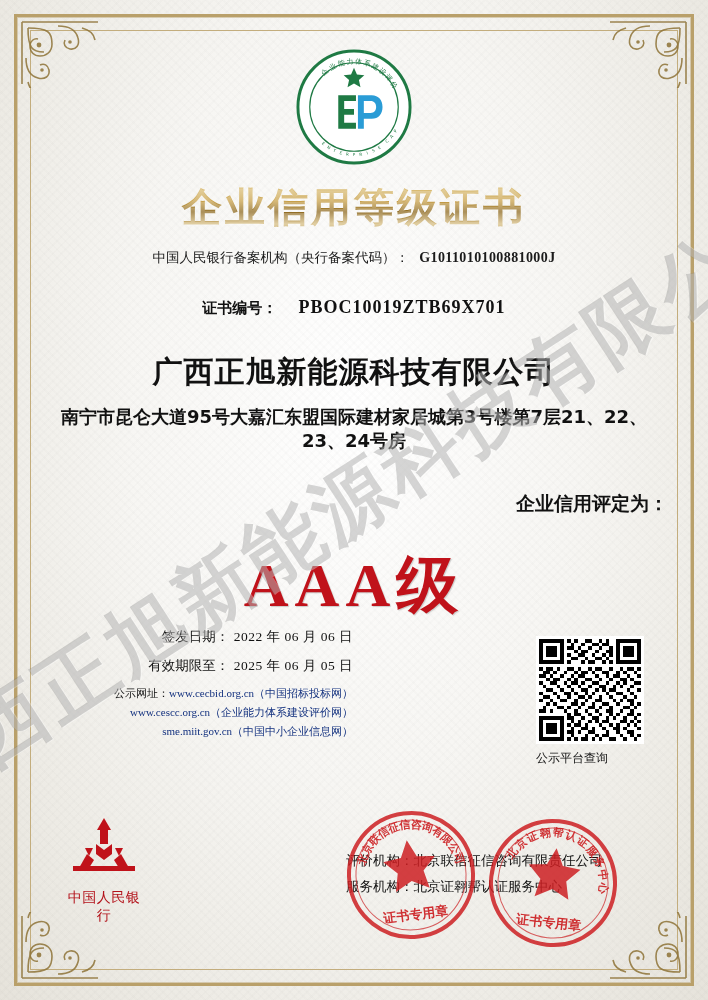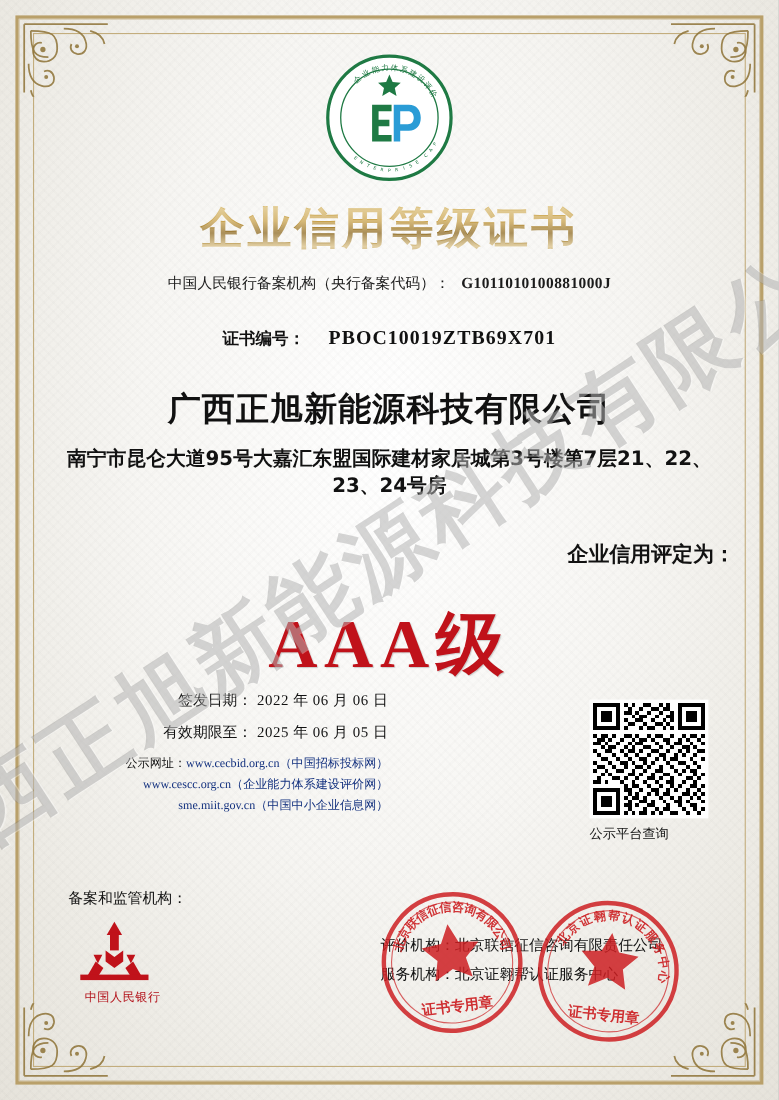--- a/index.html
+++ b/index.html
@@ -252,26 +252,25 @@
   .logos {
     display: flex;
     align-items: center;
     gap: 16px;
     margin-top: 6px;
   }
   .pbc-logo { width: 84px; text-align: center; }
   .pbc-mark { width: 74px; height: 62px; margin: 0 auto; }
   .pbc-mark svg { width: 100%; height: 100%; display: block; }
   .pbc-text {
-    font-size: 11px;
+    font-size: 14px;
     color: #b3121a;
     font-family: "DejaVu Sans", sans-serif;
-    margin-top: 3px;
+    margin-top: 13px;
     letter-spacing: 0.5px;
-    text-align: right;
   }
   .unicredit { line-height: 1.15; }
   .unicredit .en {
     font-size: 23px;
     font-weight: bold;
     color: #1a3a8f;
     font-family: "Liberation Serif", serif;
     letter-spacing: 0.5px;
   }
   .unicredit .en .accent { color: #c0121a; }
@@ -699,21 +698,20 @@
             <rect x="20" y="28" width="2" height="1"></rect>
             <rect x="24" y="28" width="1" height="1"></rect>
             <rect x="27" y="28" width="1" height="1"></rect>
         </g>
       </svg>
     </div>
     <div class="qr-caption">公示平台查询</div>
   </div>
 
   <div class="bottom">
-    <div class="supervisor-label">备案和监管机构：</div>
     <div class="logos">
       <div class="pbc-logo">
         <div class="pbc-mark">
           <svg viewBox="0 0 74 62">
             <g fill="#c0121a">
               <path d="M37 4 L44 16 H30z"></path>
               <rect x="33" y="14" width="8" height="16"></rect>
               <path d="M12 54 L20 40 L27 46 L22 54z"></path>
               <path d="M62 54 L54 40 L47 46 L52 54z"></path>
               <path d="M29 30 L37 36 L45 30 L45 40 L37 46 L29 40z"></path>

